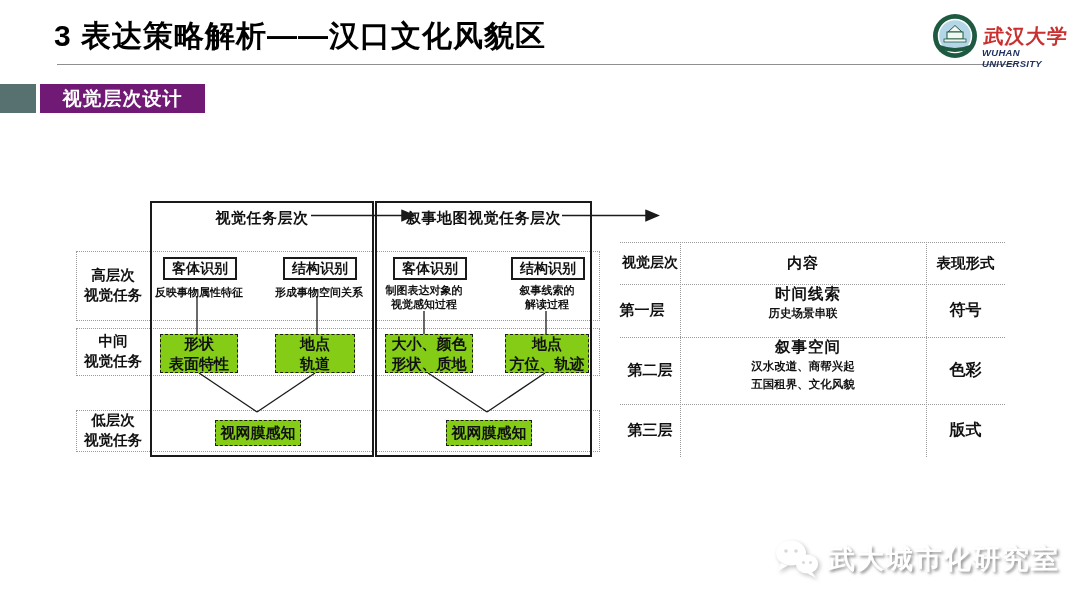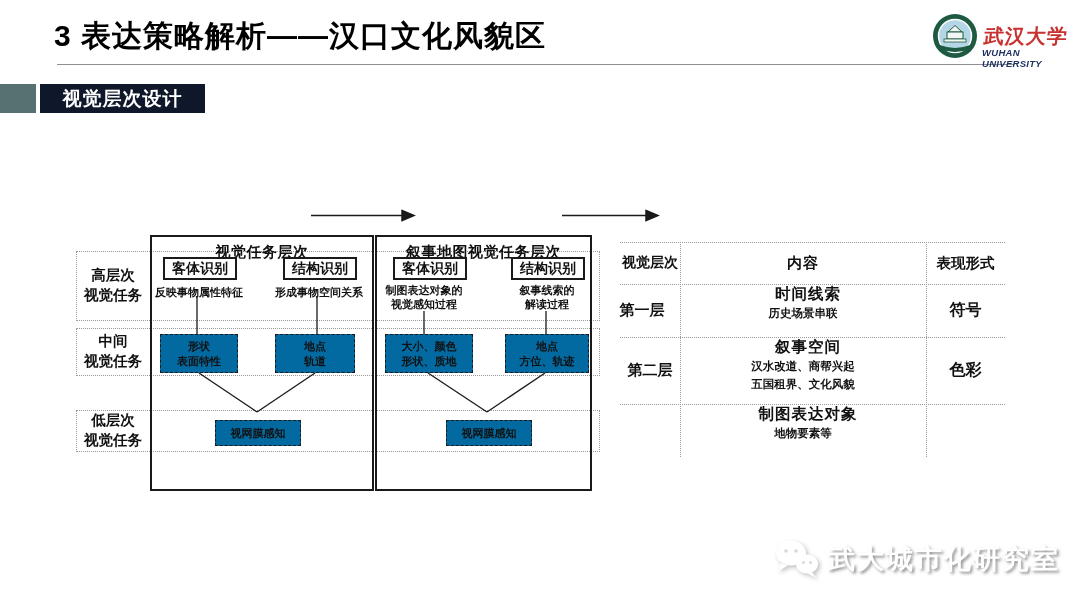--- a/index.html
+++ b/index.html
@@ -8,50 +8,50 @@
   .abs{position:absolute;}
   .title{left:54px;top:16px;font-size:30px;font-weight:bold;letter-spacing:1px;color:#000;}
   .rule{left:57px;top:64px;width:958px;height:0;border-top:1px solid #8f8f8f;}
   .badge-strip{left:0;top:84px;width:36px;height:29px;}
   .badge{left:40px;top:84px;width:165px;height:29px;color:#fff;font-size:19px;font-weight:bold;
          text-align:center;line-height:29px;letter-spacing:1px;}
   .logo-cn{left:984px;top:23px;font-size:20px;font-weight:bold;font-family:"DejaVu Serif","Liberation Serif",serif;
            letter-spacing:1px;transform:skewX(-6deg);}
   .logo-en{left:982px;top:47px;font-size:9.5px;font-weight:bold;font-style:italic;letter-spacing:0.3px;}
   .connectors{left:0;top:0;pointer-events:none;}
-  .outer{border:2px solid #1a1a1a;box-sizing:border-box;background:transparent;margin-top:34px;}
+  .outer{border:2px solid #1a1a1a;box-sizing:border-box;background:transparent;}
   .boxheader{width:100%;text-align:center;margin-top:6px;font-size:15px;font-weight:bold;letter-spacing:0.5px;}
   .band{border:1px dotted #999;box-sizing:border-box;}
   .rowlabel{left:76px;width:74px;display:flex;align-items:center;justify-content:center;text-align:center;
             font-size:14.5px;font-weight:bold;line-height:1.35;white-space:pre-line;}
   .sbox{border:2px solid #1a1a1a;box-sizing:border-box;height:23px;line-height:19px;text-align:center;
         font-size:14px;font-weight:bold;background:#fff;}
   .cap{font-size:11px;font-weight:bold;text-align:center;line-height:1.3;white-space:pre-line;}
   .dbox{border:1.5px dashed #1a1a1a;box-sizing:border-box;display:flex;align-items:center;justify-content:center;
-        text-align:center;font-size:11px;font-weight:bold;line-height:1.3;white-space:pre-line;background:#0369a1;}
+        text-align:center;font-size:15px;font-weight:bold;line-height:1.3;white-space:pre-line;background:#84cc16;}
   .tdh{border-top:1px dotted #999;height:0;}
   .tdv{border-left:1px dotted #999;width:0;}
   .tcell{display:flex;align-items:center;justify-content:center;font-weight:bold;text-align:center;}
   .tcontent{display:flex;align-items:center;flex-direction:column;}
   .tlabel{width:118px;margin-left:10px;text-align:center;font-size:15.5px;font-weight:bold;letter-spacing:1px;}
   .tdetail{flex:1;text-align:center;font-size:11.5px;font-weight:bold;line-height:1.55;white-space:pre-line;}
   .watermark{left:772px;top:538px;display:flex;align-items:center;gap:8px;}
   .watermark-text{font-size:27px;font-weight:bold;letter-spacing:2px;color:#ffffff;
         text-shadow:2px 2px 3px rgba(130,130,130,0.85), -1px -1px 1px #ffffff;}
   .wechat-svg{filter:drop-shadow(2px 2px 2px #c0c0c0);}
 </style>
 </head>
 <body>
 
 <div class="slide">
 
   <div class="abs title">3 表达策略解析——汉口文化风貌区</div>
   <div class="abs rule"></div>
   <div class="abs badge-strip" style="background-color: rgb(86, 113, 112);"></div>
-  <div class="abs badge" style="background-color: #0f172a;">视觉层次设计</div>
+  <div class="abs badge" style="background-color: #701a75;">视觉层次设计</div>
 
   <div>
     <svg class="abs" style="left:932px;top:13px;" width="46" height="46" viewBox="0 0 46 46">
       <circle cx="23" cy="23" r="22" fill="#1e5a41"></circle>
       <circle cx="23" cy="23" r="16.5" fill="#b5d6e6" stroke="#ffffff" stroke-width="1.5"></circle>
       <polygon points="23,12.5 30,19 16,19" fill="#f2f7f4" stroke="#1e5a41" stroke-width="1"></polygon>
       <rect x="15" y="19" width="16" height="7" fill="#f2f7f4" stroke="#1e5a41" stroke-width="1"></rect>
       <rect x="12" y="26" width="22" height="3" fill="#f2f7f4" stroke="#1e5a41" stroke-width="0.8"></rect>
       <path d="M8 32 Q23 38 38 32 L38 36 Q23 42 8 36 Z" fill="#1e5a41"></path>
     </svg>
@@ -139,24 +139,22 @@
   <div class="abs tcell" style="left:926px;top:284px;width:79px;height:53px;font-size:16px;">符号</div>
 
   <div class="abs tcell" style="left:620px;top:337px;width:60px;height:67px;font-size:15px;">第二层</div>
   <div class="abs tcontent" style="left:680px;top:337px;width:246px;height:67px;">
     <div class="tlabel">叙事空间</div>
     <div class="tdetail">汉水改道、商帮兴起
 五国租界、文化风貌</div>
   </div>
   <div class="abs tcell" style="left:926px;top:337px;width:79px;height:67px;font-size:16px;">色彩</div>
 
-  <div class="abs tcontent" style="left:680px;top:404px;width:246px;height:53px;">
-    <div class="tlabel">制图表达对象</div>
-    <div class="tdetail">地物要素等</div>
-  </div>
+  <div class="abs tcell" style="left:620px;top:404px;width:60px;height:53px;font-size:15px;">第三层</div>
+  <div class="abs tcell" style="left:926px;top:404px;width:79px;height:53px;font-size:16px;">版式</div>
 
   <div class="abs watermark">
     <svg class="wechat-svg" width="48" height="42" viewBox="0 0 48 42">
       <ellipse cx="19" cy="15" rx="15" ry="12.5" fill="#ffffff"></ellipse>
       <polygon points="9,25 6,33 16,27.5" fill="#ffffff"></polygon>
       <ellipse cx="35" cy="26" rx="11" ry="9.5" fill="#ffffff"></ellipse>
       <polygon points="40,34 44,40 35.5,35.5" fill="#ffffff"></polygon>
       <circle cx="14" cy="13" r="1.8" fill="#d8d8d8"></circle>
       <circle cx="24" cy="13" r="1.8" fill="#d8d8d8"></circle>
       <circle cx="31.5" cy="24.5" r="1.5" fill="#d8d8d8"></circle>

